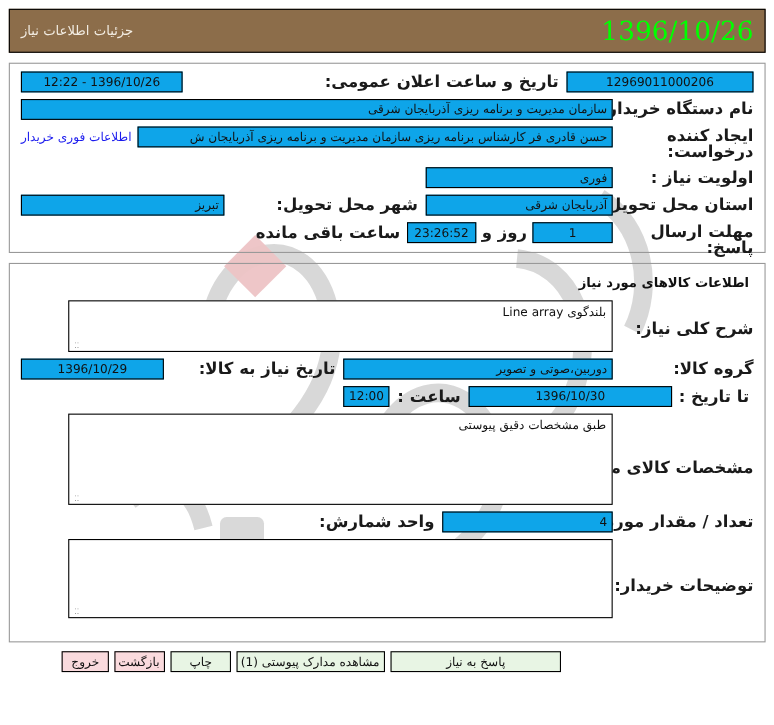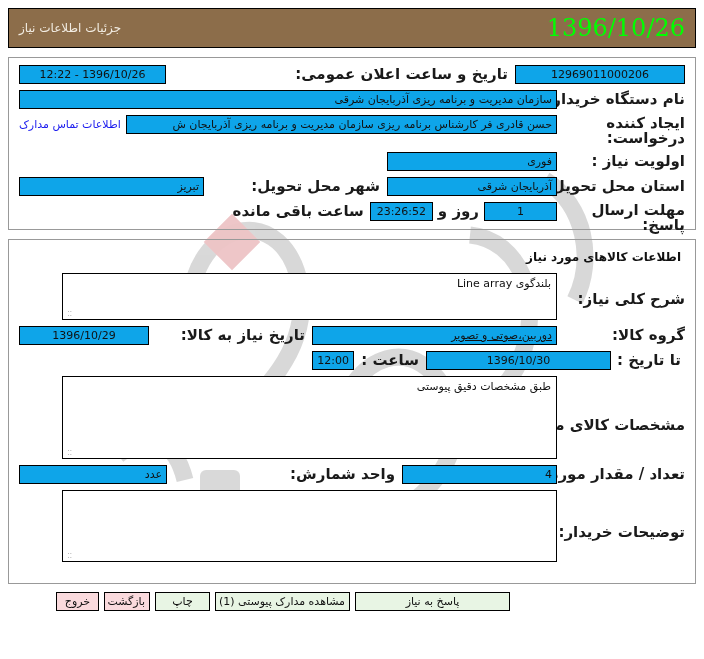--- a/index.html
+++ b/index.html
@@ -215,21 +215,21 @@
 
     <div class="row">
       <div class="lbl w-right">نام دستگاه خریدار:</div>
       <div class="fld" style="width:545px;">سازمان مدیریت و برنامه ریزی  آذربایجان شرقی</div>
     </div>
 
     <div class="row">
       <div class="lbl w-right lbl2line" style="padding-top:1px;">ایجاد کننده درخواست:</div>
       <div class="fld" style="width:450px;">حسن قادری فر کارشناس برنامه ریزی سازمان مدیریت و برنامه ریزی  آذربایجان ش</div>
       <div style="width:6px;"></div>
-      <a class="link" href="#">اطلاعات تماس مدارک</a>
+      <a class="link" href="#">اطلاعات فوری خریدار</a>
     </div>
 
     <div class="row">
       <div class="lbl w-right">اولویت نیاز :</div>
       <div class="fld" style="width:170px;">فوری</div>
     </div>
 
     <div class="row">
       <div class="lbl w-right">استان محل تحویل:</div>
       <div class="fld" style="width:170px;">آذربایجان شرقی</div>
@@ -255,21 +255,21 @@
     <div class="row">
       <div class="lbl w-right" style="padding-top:17px;">شرح کلی نیاز:</div>
       <div class="area" style="width:495px; height:47px;">
         <span>بلندگوی  Line array</span>
         <span class="grip">⁚⁚</span>
       </div>
     </div>
 
     <div class="row">
       <div class="lbl w-right">گروه کالا:</div>
-      <div class="fld" style="width:245px;text-decoration:underline;">دوربین،صوتی و تصویر</div>
+      <div class="fld" style="width:245px;">دوربین،صوتی و تصویر</div>
       <div class="lbl mid">تاریخ نیاز به کالا:</div>
       <div class="spacer"></div>
       <div class="fld center" style="width:130px;">1396/10/29</div>
     </div>
 
     <div class="row">
       <div class="lbl" style="padding:0 4px 0 6px;">تا تاریخ :</div>
       <div class="fld center" style="width:185px;">1396/10/30</div>
       <div class="lbl mid">ساعت :</div>
       <div class="fld center" style="width:42px;">12:00</div>
@@ -281,21 +281,20 @@
         <span>طبق مشخصات دقیق پیوستی</span>
         <span class="grip">⁚⁚</span>
       </div>
     </div>
 
     <div class="row">
       <div class="lbl w-right">تعداد / مقدار مورد نیاز:</div>
       <div class="fld" style="width:155px;">4</div>
       <div class="lbl mid">واحد شمارش:</div>
       <div class="spacer"></div>
-      <div class="fld" style="width:148px;">عدد</div>
     </div>
 
     <div class="row">
       <div class="lbl w-right" style="padding-top:33px;">توضیحات خریدار:</div>
       <div class="area" style="width:495px; height:72px;">
         <span></span>
         <span class="grip">⁚⁚</span>
       </div>
     </div>
 

